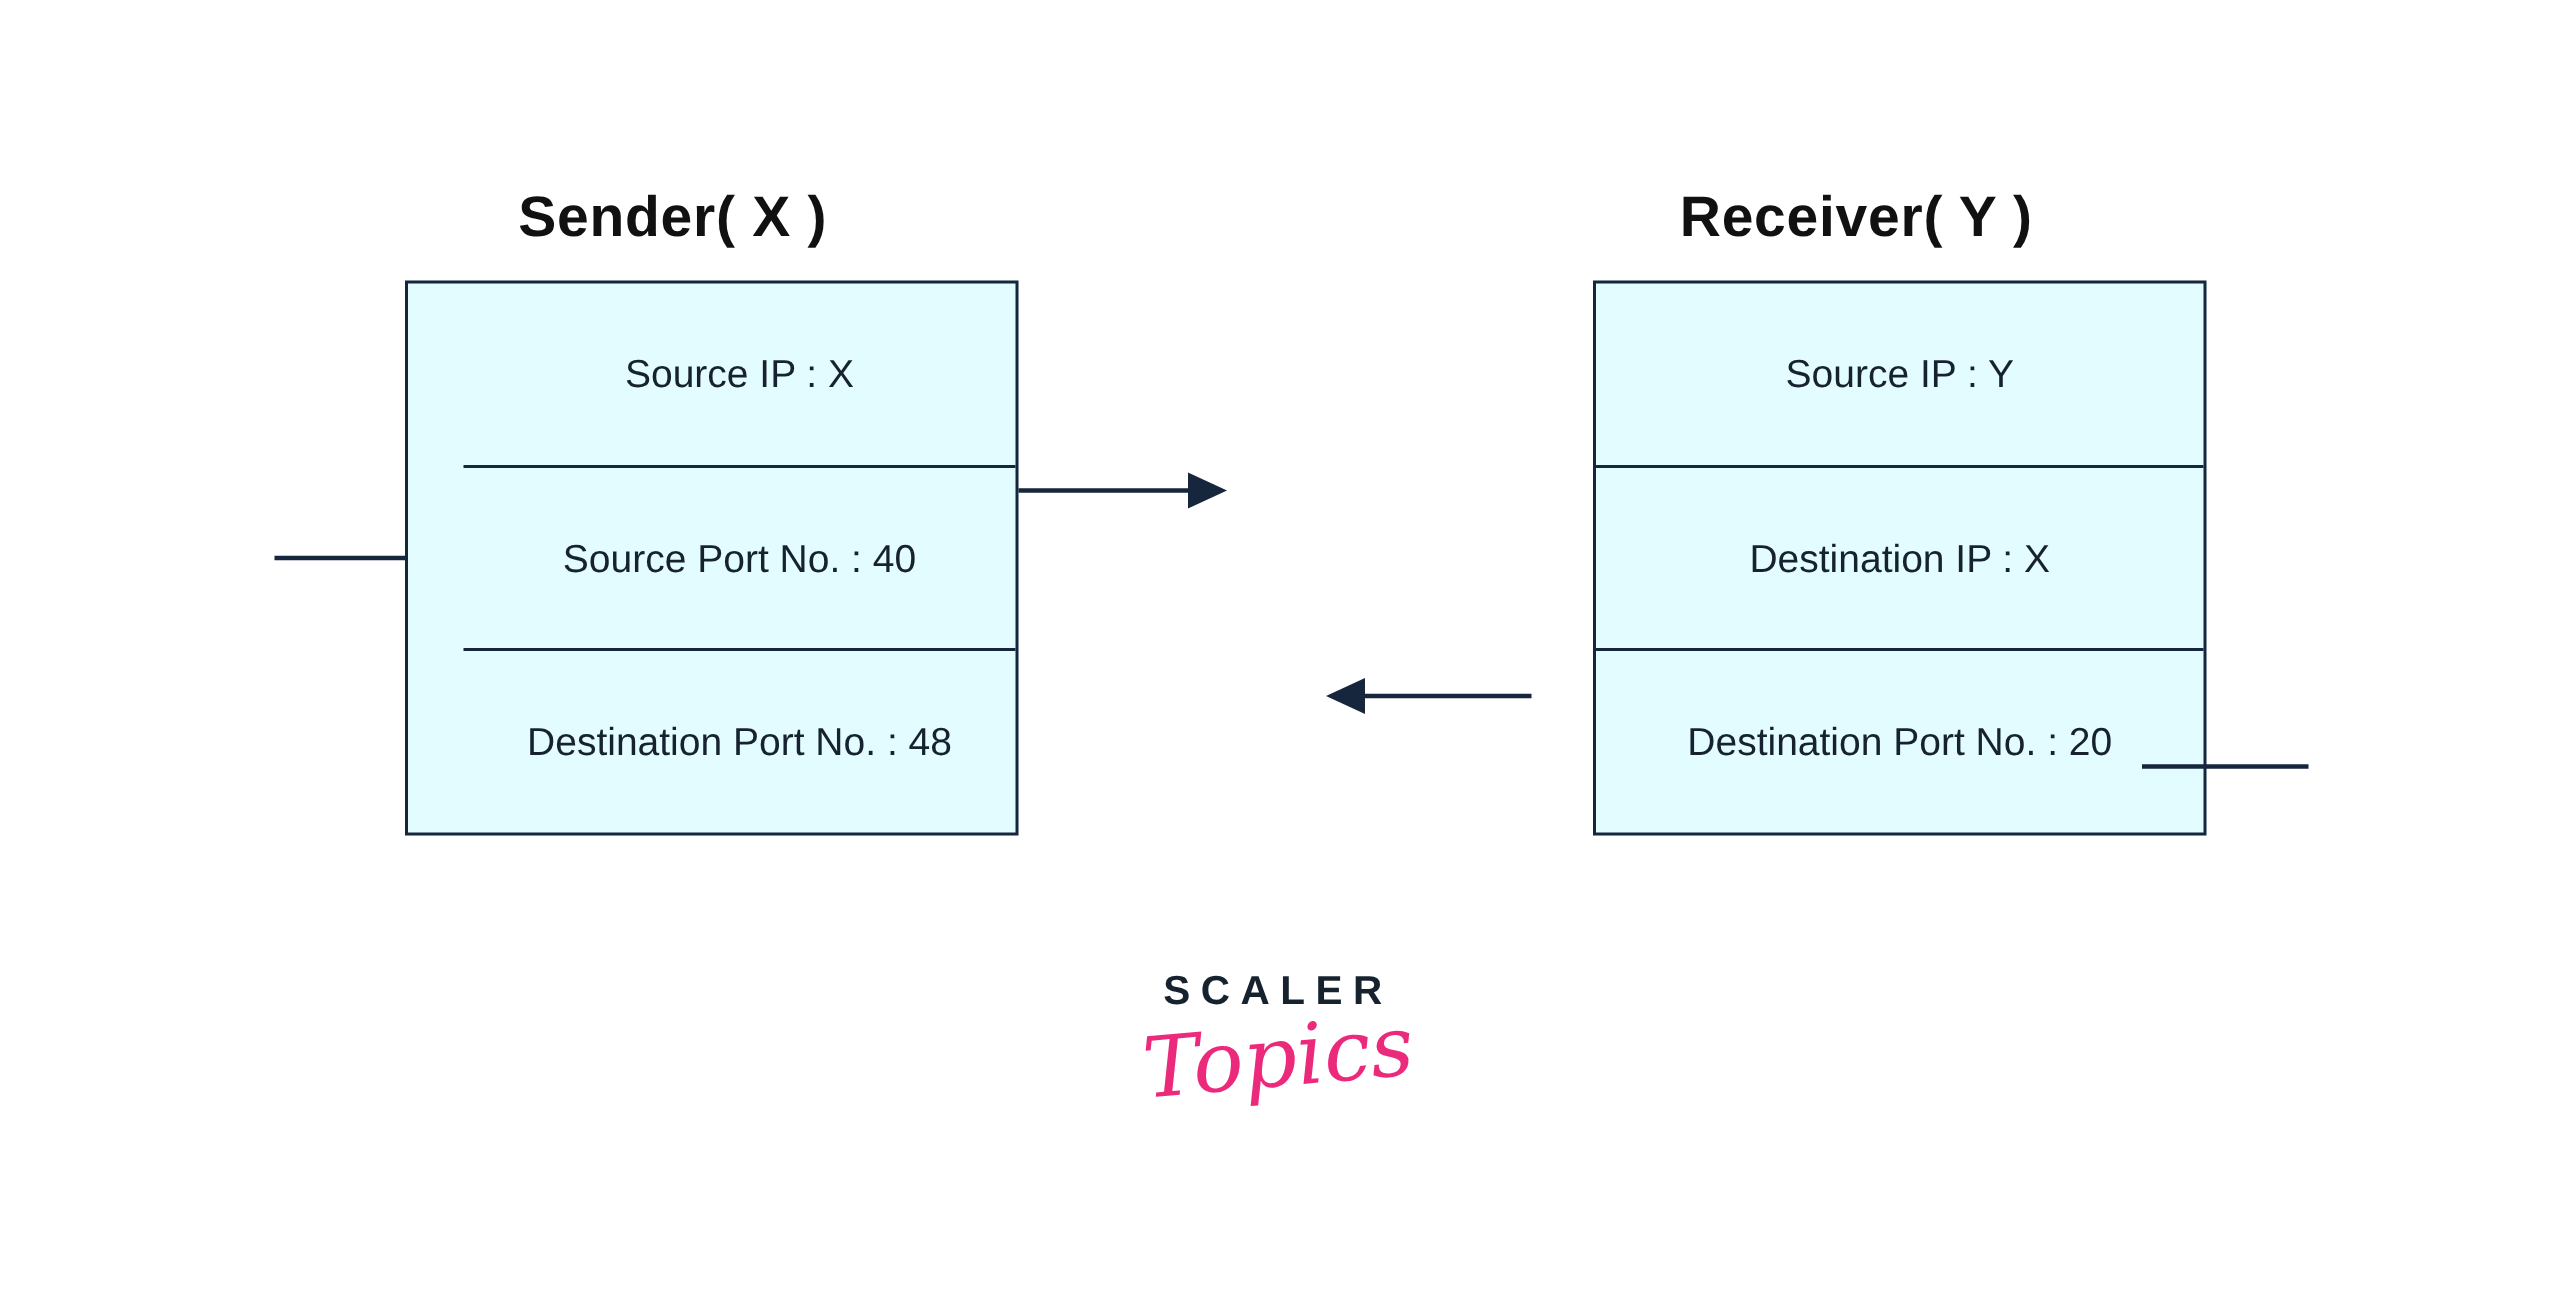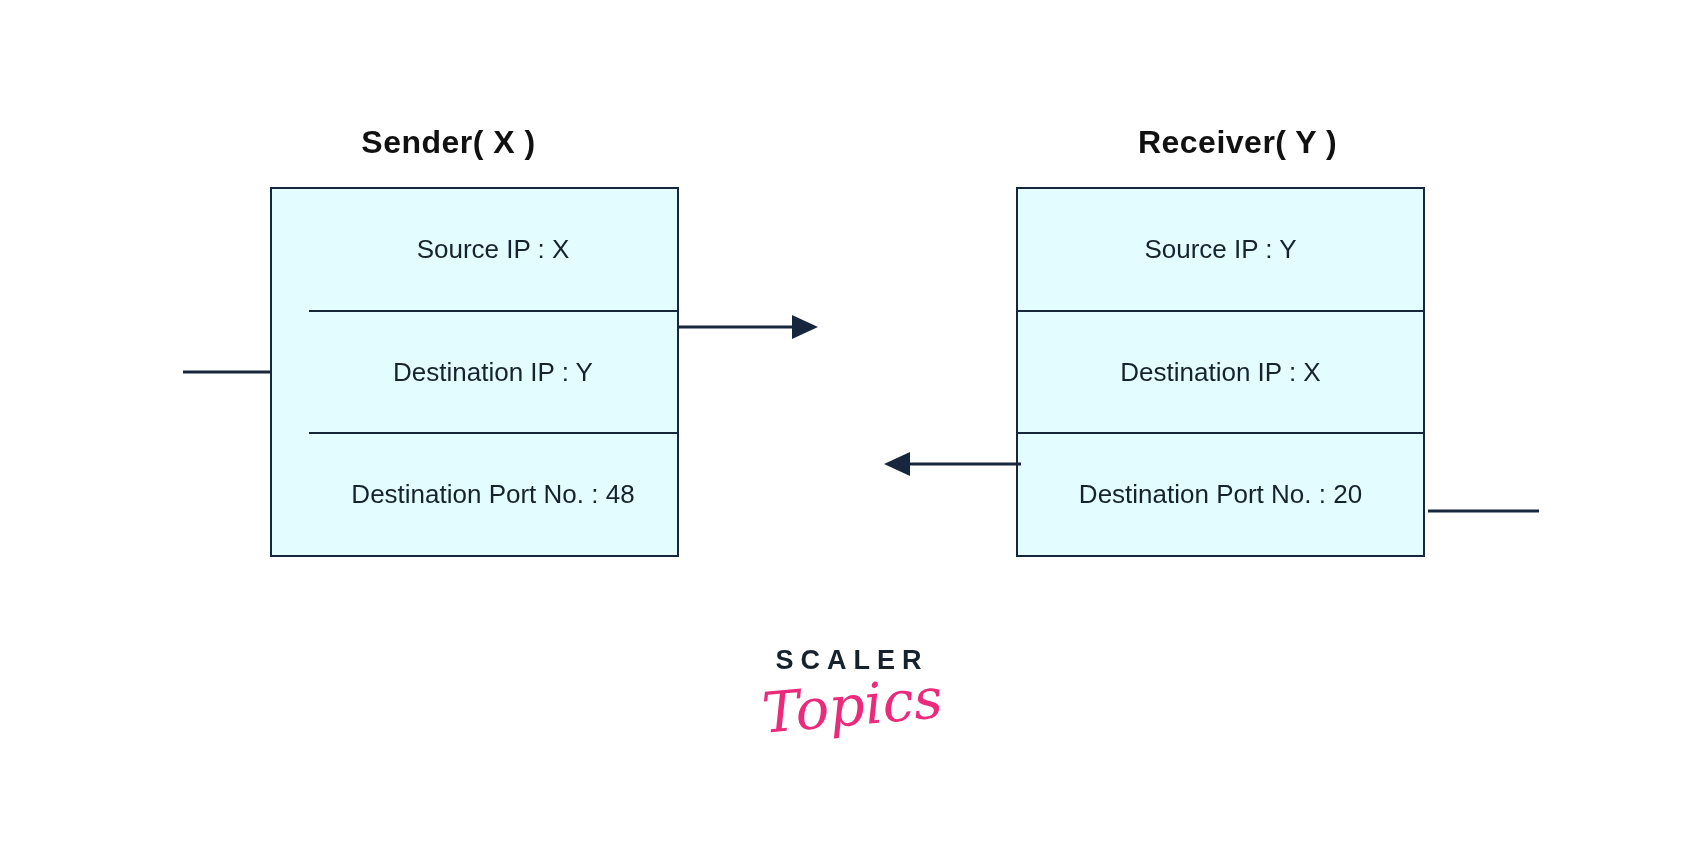--- a/index.html
+++ b/index.html
@@ -19,39 +19,39 @@
     height: 865px;
     background: var(--background);
     font-family: "Liberation Sans", sans-serif;
     overflow: hidden;
   }
   .table-title {
     position: absolute;
     top: 124px;
     width: 409px;
     text-align: center;
-    font-size: 32px;
+    font-size: 38px;
     font-weight: bold;
     color: var(--title-color);
     letter-spacing: 0.5px;
   }
   .title-sender   { left: 244px; }
   .title-receiver { left: 1033px; }
   .packet-table {
     position: absolute;
     top: 187px;
     width: 409px;
     height: 370px;
     background: var(--table-fill);
     border: 2.5px solid var(--line-color);
     display: flex;
     flex-direction: column;
   }
   .table-sender   { left: 270px; padding-left: 37px; }
-  .table-receiver { left: 1016px; }
+  .table-receiver { left: 1062px; }
   .packet-row {
     flex: 1;
     display: flex;
     align-items: center;
     justify-content: center;
     font-size: 26px;
     color: var(--text-color);
     border-top: 2.5px solid var(--line-color);
   }
   .packet-row:first-child { border-top: none; }
@@ -91,21 +91,21 @@
 <body>
 
 <div class="canvas">
 
   <div class="table-title title-sender">Sender( X )</div>
 
   <div class="table-title title-receiver">Receiver( Y )</div>
 
   <div class="packet-table table-sender">
     <div class="packet-row">Source IP : X</div>
-    <div class="packet-row">Destination IP : Y</div>
+    <div class="packet-row">Source Port No. : 40</div>
     <div class="packet-row">Destination Port No. : 48</div>
   </div>
 
   <div class="packet-table table-receiver">
     <div class="packet-row">Source IP : Y</div>
     <div class="packet-row">Destination IP : X</div>
     <div class="packet-row">Destination Port No. : 20</div>
   </div>
 
   <svg class="wires" viewBox="0 0 1700 865" xmlns="http://www.w3.org/2000/svg">

